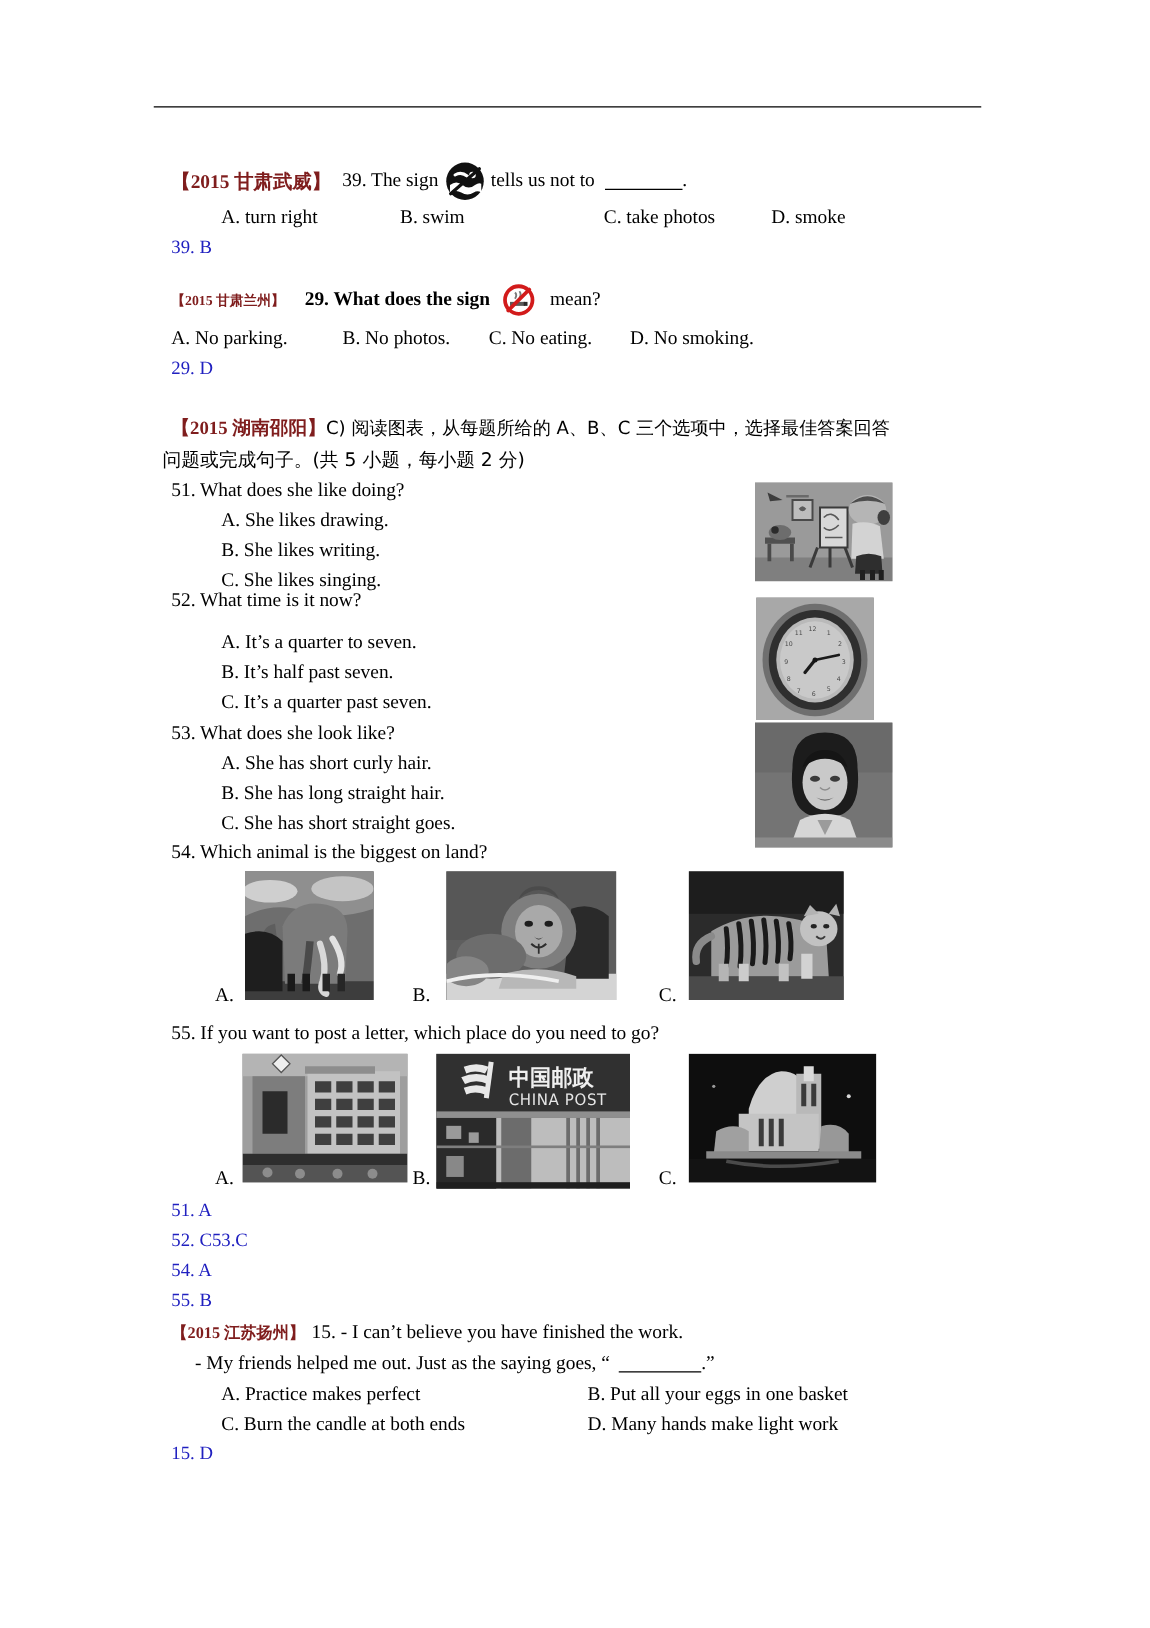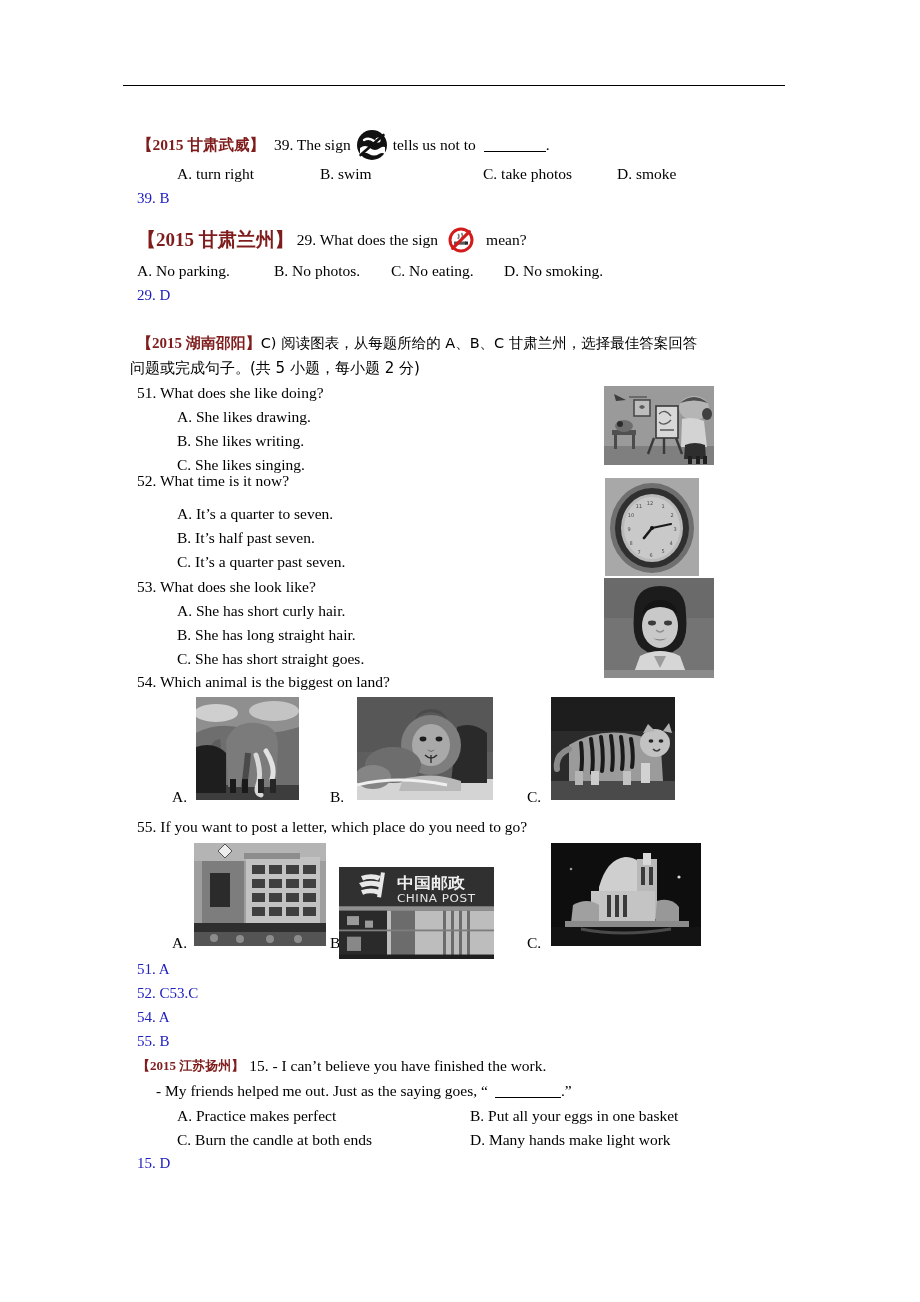--- a/index.html
+++ b/index.html
@@ -117,22 +117,22 @@
 
   <div class="blk body-txt" style="left:177px; top:165px;">A. turn right</div>
   <div class="blk body-txt" style="left:320px; top:165px;">B. swim</div>
   <div class="blk body-txt" style="left:483px; top:165px;">C. take photos</div>
   <div class="blk body-txt" style="left:617px; top:165px;text-align:center;">D. smoke</div>
 
   <div class="blk ans" style="left:137px; top:190px;">39. B</div>
 
   <div class="blk" style="left:137px; top:227px;">
     <div class="row">
-      <span class="hdr" style="font-size:19px;">【2015 甘肃兰州】</span>
-      <span class="body-txt" style="margin-left:3px;">29. What does the sign</span>
+      <span class="hdr" style="font-size:11px;">【2015 甘肃兰州】</span>
+      <span class="body-txt" style="margin-left:16px;font-weight:bold;">29. What does the sign</span>
       <span class="sign-nosmoke" style="margin-left:10px; margin-right:12px;">
         <svg viewBox="0 0 26 26" xmlns="http://www.w3.org/2000/svg">
           <circle cx="13" cy="13" r="11" fill="none" stroke="#d21b1b" stroke-width="3"></circle>
           <rect x="6" y="14.5" width="12" height="3.2" fill="#5a5a5a"></rect>
           <rect x="17" y="14.5" width="3" height="3.2" fill="#2b2b2b"></rect>
           <path d="M10 12 q2 -3 0 -5" stroke="#7a7a7a" stroke-width="1.5" fill="none"></path>
           <path d="M13.5 11.5 q2 -3 0 -5.5" stroke="#7a7a7a" stroke-width="1.5" fill="none"></path>
           <path d="M4.6 21.4 L21.4 4.6" stroke="#d21b1b" stroke-width="3" stroke-linecap="round"></path>
         </svg>
       </span>
@@ -141,21 +141,21 @@
   </div>
 
   <div class="blk body-txt" style="left:137px; top:262px;">A. No parking.</div>
   <div class="blk body-txt" style="left:274px; top:262px;">B. No photos.</div>
   <div class="blk body-txt" style="left:391px; top:262px;">C. No eating.</div>
   <div class="blk body-txt" style="left:504px; top:262px;">D. No smoking.</div>
 
   <div class="blk ans" style="left:137px; top:287px;">29. D</div>
 
   <div class="instr" style="top:331px;">
-    <span class="hdr">【2015 湖南邵阳】</span><span class="cn">C) 阅读图表，从每题所给的 A、B、C 甘肃兰州，选择最佳答案回答</span>
+    <span class="hdr">【2015 湖南邵阳】</span><span class="cn">C) 阅读图表，从每题所给的 A、B、C 三个选项中，选择最佳答案回答</span>
   </div>
   <div class="instr cn" style="top:356px; left:130px;">问题或完成句子。(共 5 小题，每小题 2 分)</div>
 
   <div class="blk body-txt" style="left:137px; top:384px;">51. What does she like doing?</div>
   <div class="blk body-txt" style="left:177px; top:408px;">A. She likes drawing.</div>
   <div class="blk body-txt" style="left:177px; top:432px;">B. She likes writing.</div>
   <div class="blk body-txt" style="left:177px; top:456px;">C. She likes singing.</div>
 
   <div class="photo" style="left:604px; top:386px; width:110px; height:79px;">
     <svg viewBox="0 0 110 79" preserveAspectRatio="none" xmlns="http://www.w3.org/2000/svg">
@@ -345,21 +345,21 @@
       <rect x="0" y="80" width="132" height="9" fill="#2e2e2e"></rect>
       <rect x="0" y="89" width="132" height="14" fill="#545454"></rect>
       <circle cx="20" cy="95" r="4" fill="#8c8c8c"></circle>
       <circle cx="46" cy="96" r="4" fill="#8c8c8c"></circle>
       <circle cx="76" cy="96" r="4" fill="#8c8c8c"></circle>
       <circle cx="104" cy="96" r="4" fill="#8c8c8c"></circle>
     </svg>
   </div>
 
   <div class="optletter" style="left:330px; top:934px;">B.</div>
-  <div class="photo" style="left:339px; top:843px; width:155px; height:92px;margin-top:24px;">
+  <div class="photo" style="left:349px; top:843px; width:155px; height:108px;">
     <svg viewBox="0 0 155 103" preserveAspectRatio="none" xmlns="http://www.w3.org/2000/svg">
       <rect width="155" height="103" fill="#3a3a3a"></rect>
       <rect x="0" y="0" width="155" height="44" fill="#303030"></rect>
       <g fill="#e8e8e8">
         <path d="M22 10 q10 -4 20 0 l-3 5 q-8 -3 -15 0z"></path>
         <path d="M20 18 q12 -5 24 0 l-3 5 q-9 -4 -18 0z"></path>
         <path d="M22 26 q10 -4 20 0 l-3 5 q-8 -3 -15 0z"></path>
         <rect x="40" y="6" width="4" height="28" transform="rotate(8 42 20)"></rect>
       </g>
       <text x="58" y="24" font-family="DejaVu Sans" font-size="17" font-weight="bold" fill="#f0f0f0">中国邮政</text>

